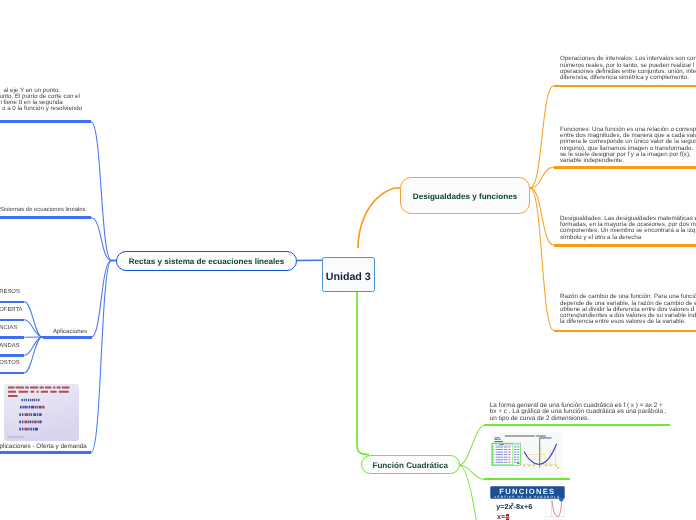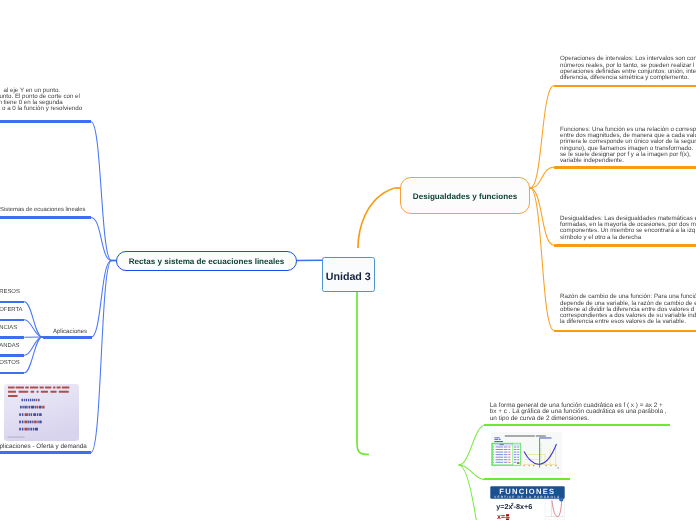--- a/index.html
+++ b/index.html
@@ -55,20 +55,23 @@
   <path d="M 459.0 465.0 C 466.0 465.0 472 492 477 525" stroke="#6ee832" stroke-width="1.05" fill="none" opacity="0.95" stroke-linecap="round"></path>
 </svg>
 <div class="abs root-box" style="left:322px;top:249px;width:52.5px;height:35px;margin-top:8px;">
       <span>Unidad 3</span>
     </div>
 <div class="abs pill pill-blue" style="left:116px;top:250.6px;width:181px;height:20.9px;font-size:8.1px;">
       <span>Rectas y sistema de ecuaciones lineales</span>
     </div>
 <div class="abs pill pill-orange" style="left:400px;top:177.4px;width:130px;height:37px;font-size:8.1px;">
       <span>Desigualdades y funciones</span>
+    </div>
+<div class="abs pill pill-green" style="left:361px;top:455.2px;width:98.5px;height:19.3px;font-size:8.1px;">
+      <span>Función Cuadrática</span>
     </div>
 <div class="abs" style="left:-4px;top:120.4px;width:95px;height:2.8px;background:#3d6ff5;"></div>
 <div class="abs tblock" style="left:3.5px;top:87.9px;white-space:nowrap;">al eje Y en un punto.</div>
 <div class="abs tblock" style="left:-0.6px;top:93.9px;white-space:nowrap;">unto. El punto de corte con el</div>
 <div class="abs tblock" style="left:-1.6px;top:99.9px;white-space:nowrap;">n tiene 0 en la segunda</div>
 <div class="abs tblock" style="left:2.0px;top:105.9px;white-space:nowrap;">o a 0 la función y resolviendo</div>
 <div class="abs" style="left:-4px;top:216.2px;width:95px;height:2.8px;background:#3d6ff5;"></div>
 <div class="abs leaflabel" style="left:0px;top:206.5px;font-size:5.9px;">Sistemas de ecuaciones lineales</div>
 <div class="abs" style="left:43.4px;top:336.0px;width:48.3px;height:2.8px;background:#3d6ff5;"></div>
 <div class="abs leaflabel" style="left:52.9px;top:328px;font-size:6.1px;">Aplicaciones</div>

